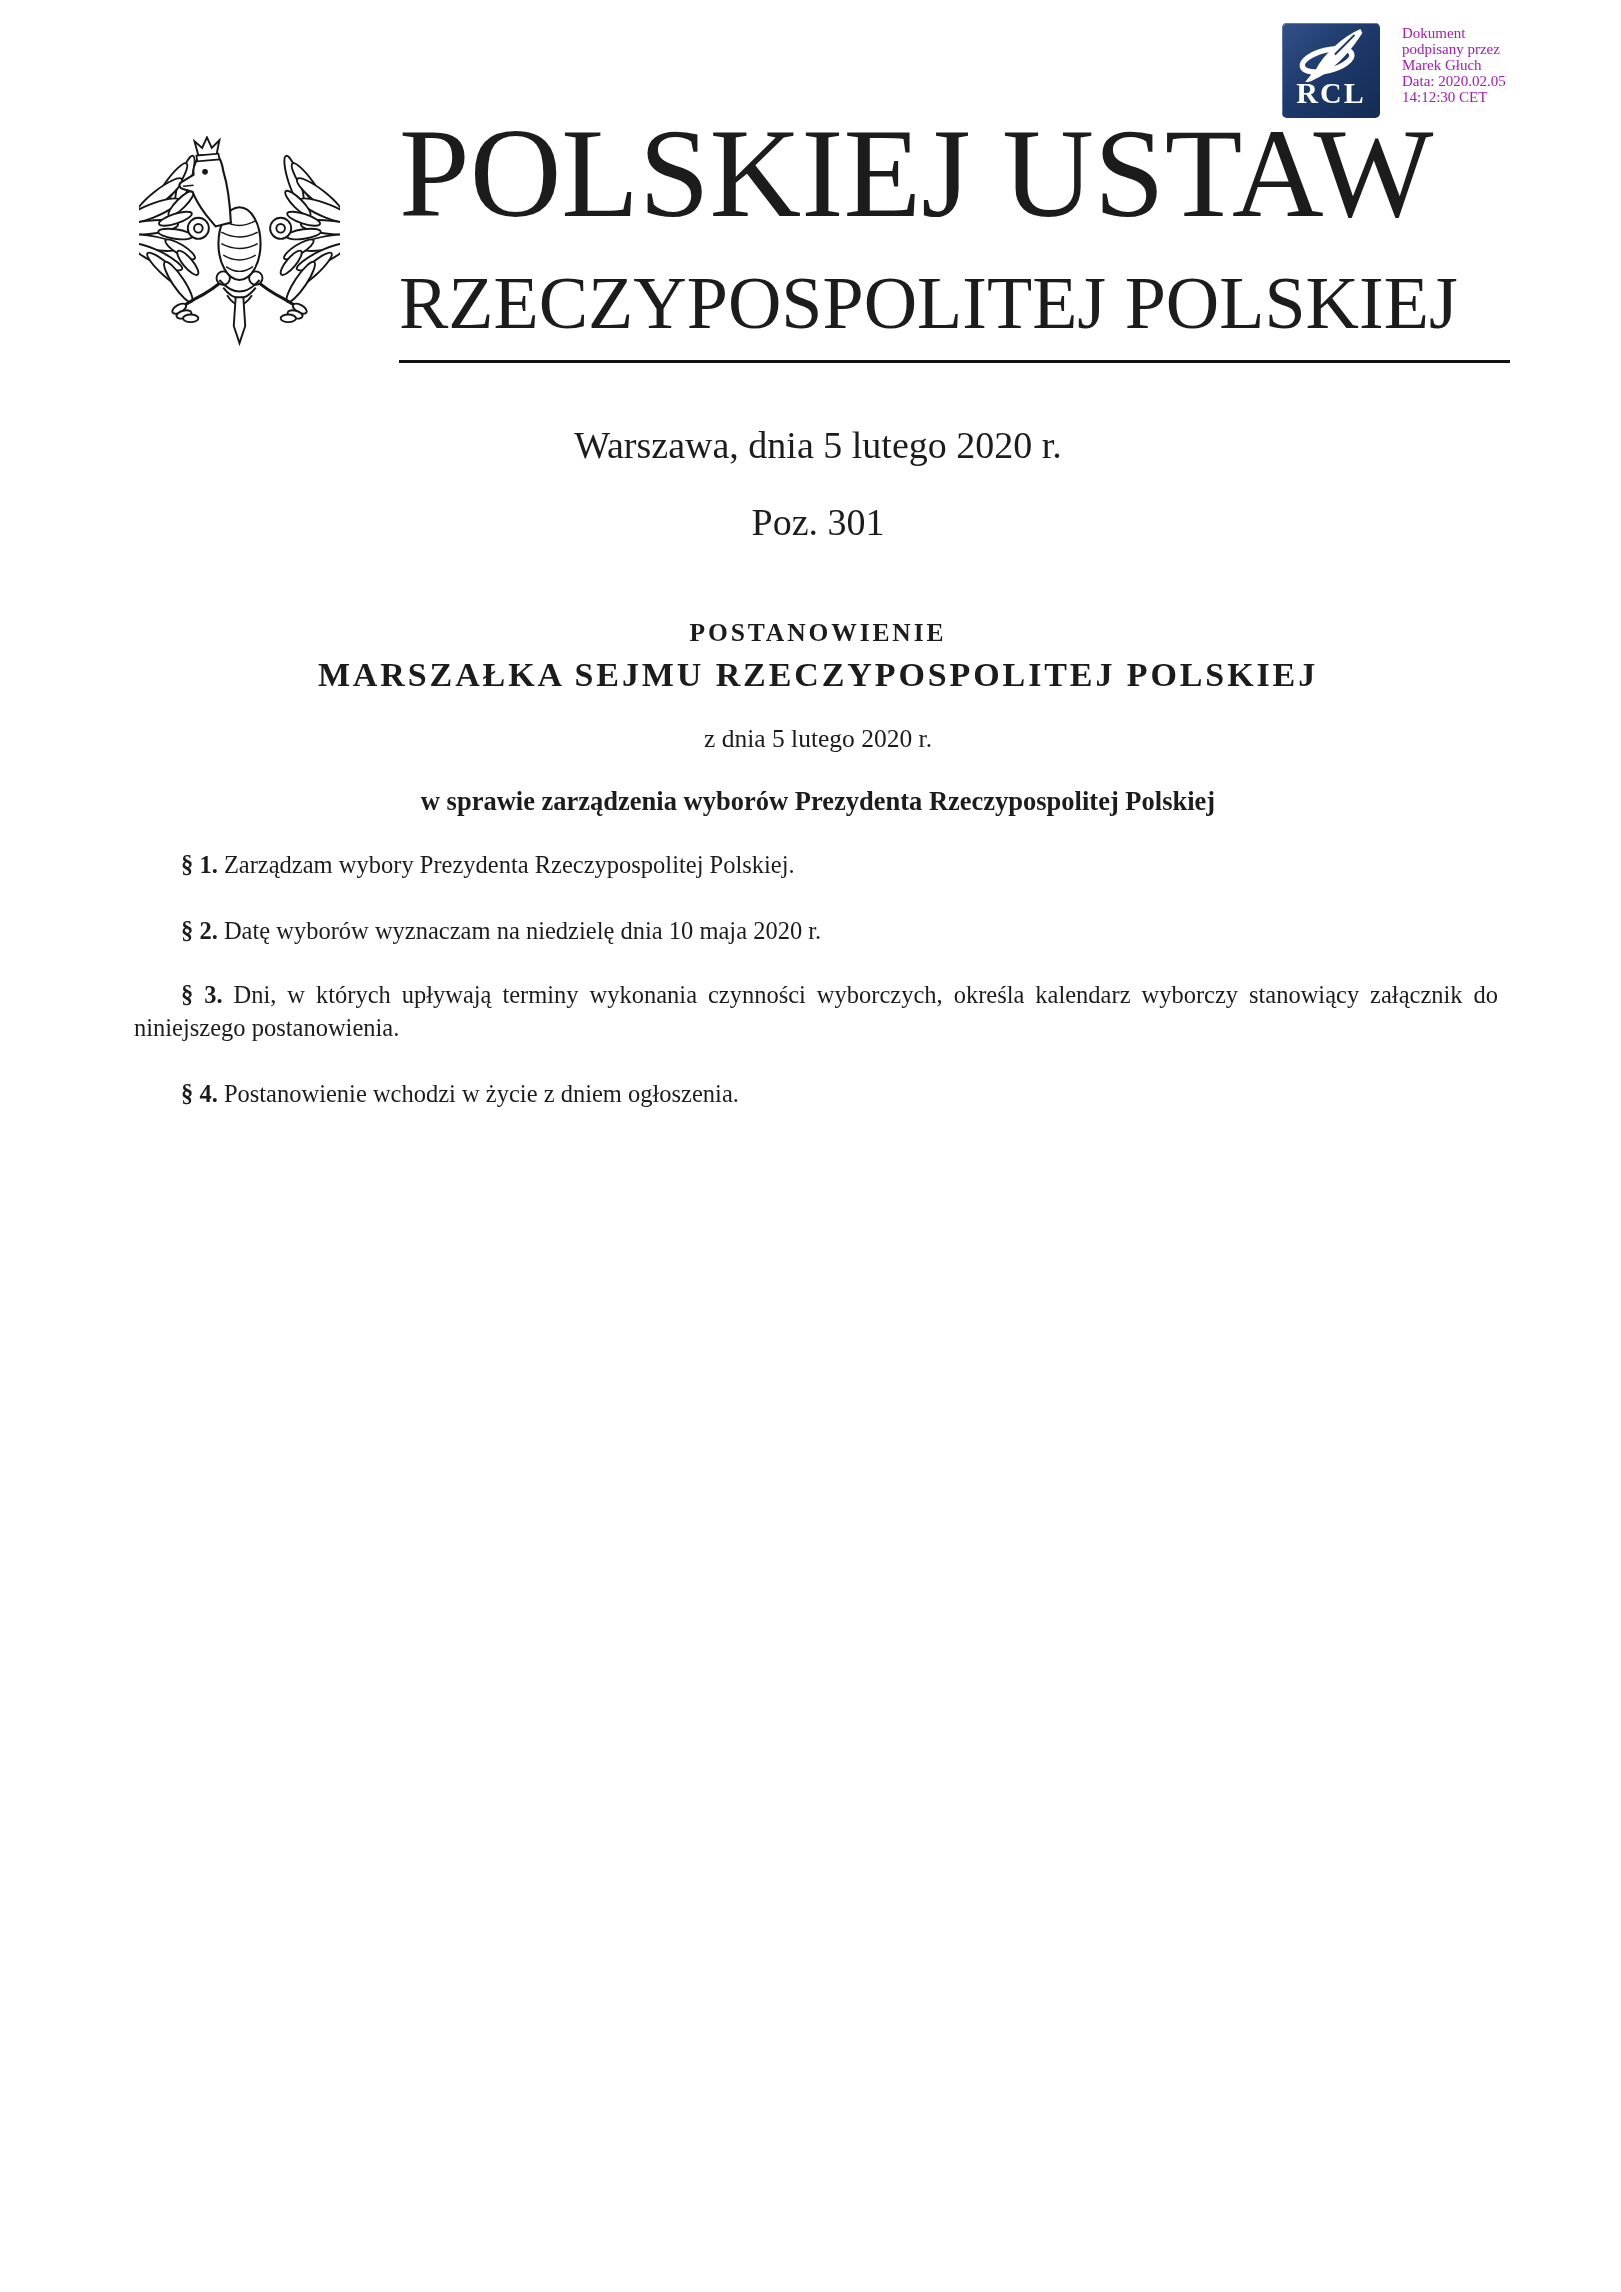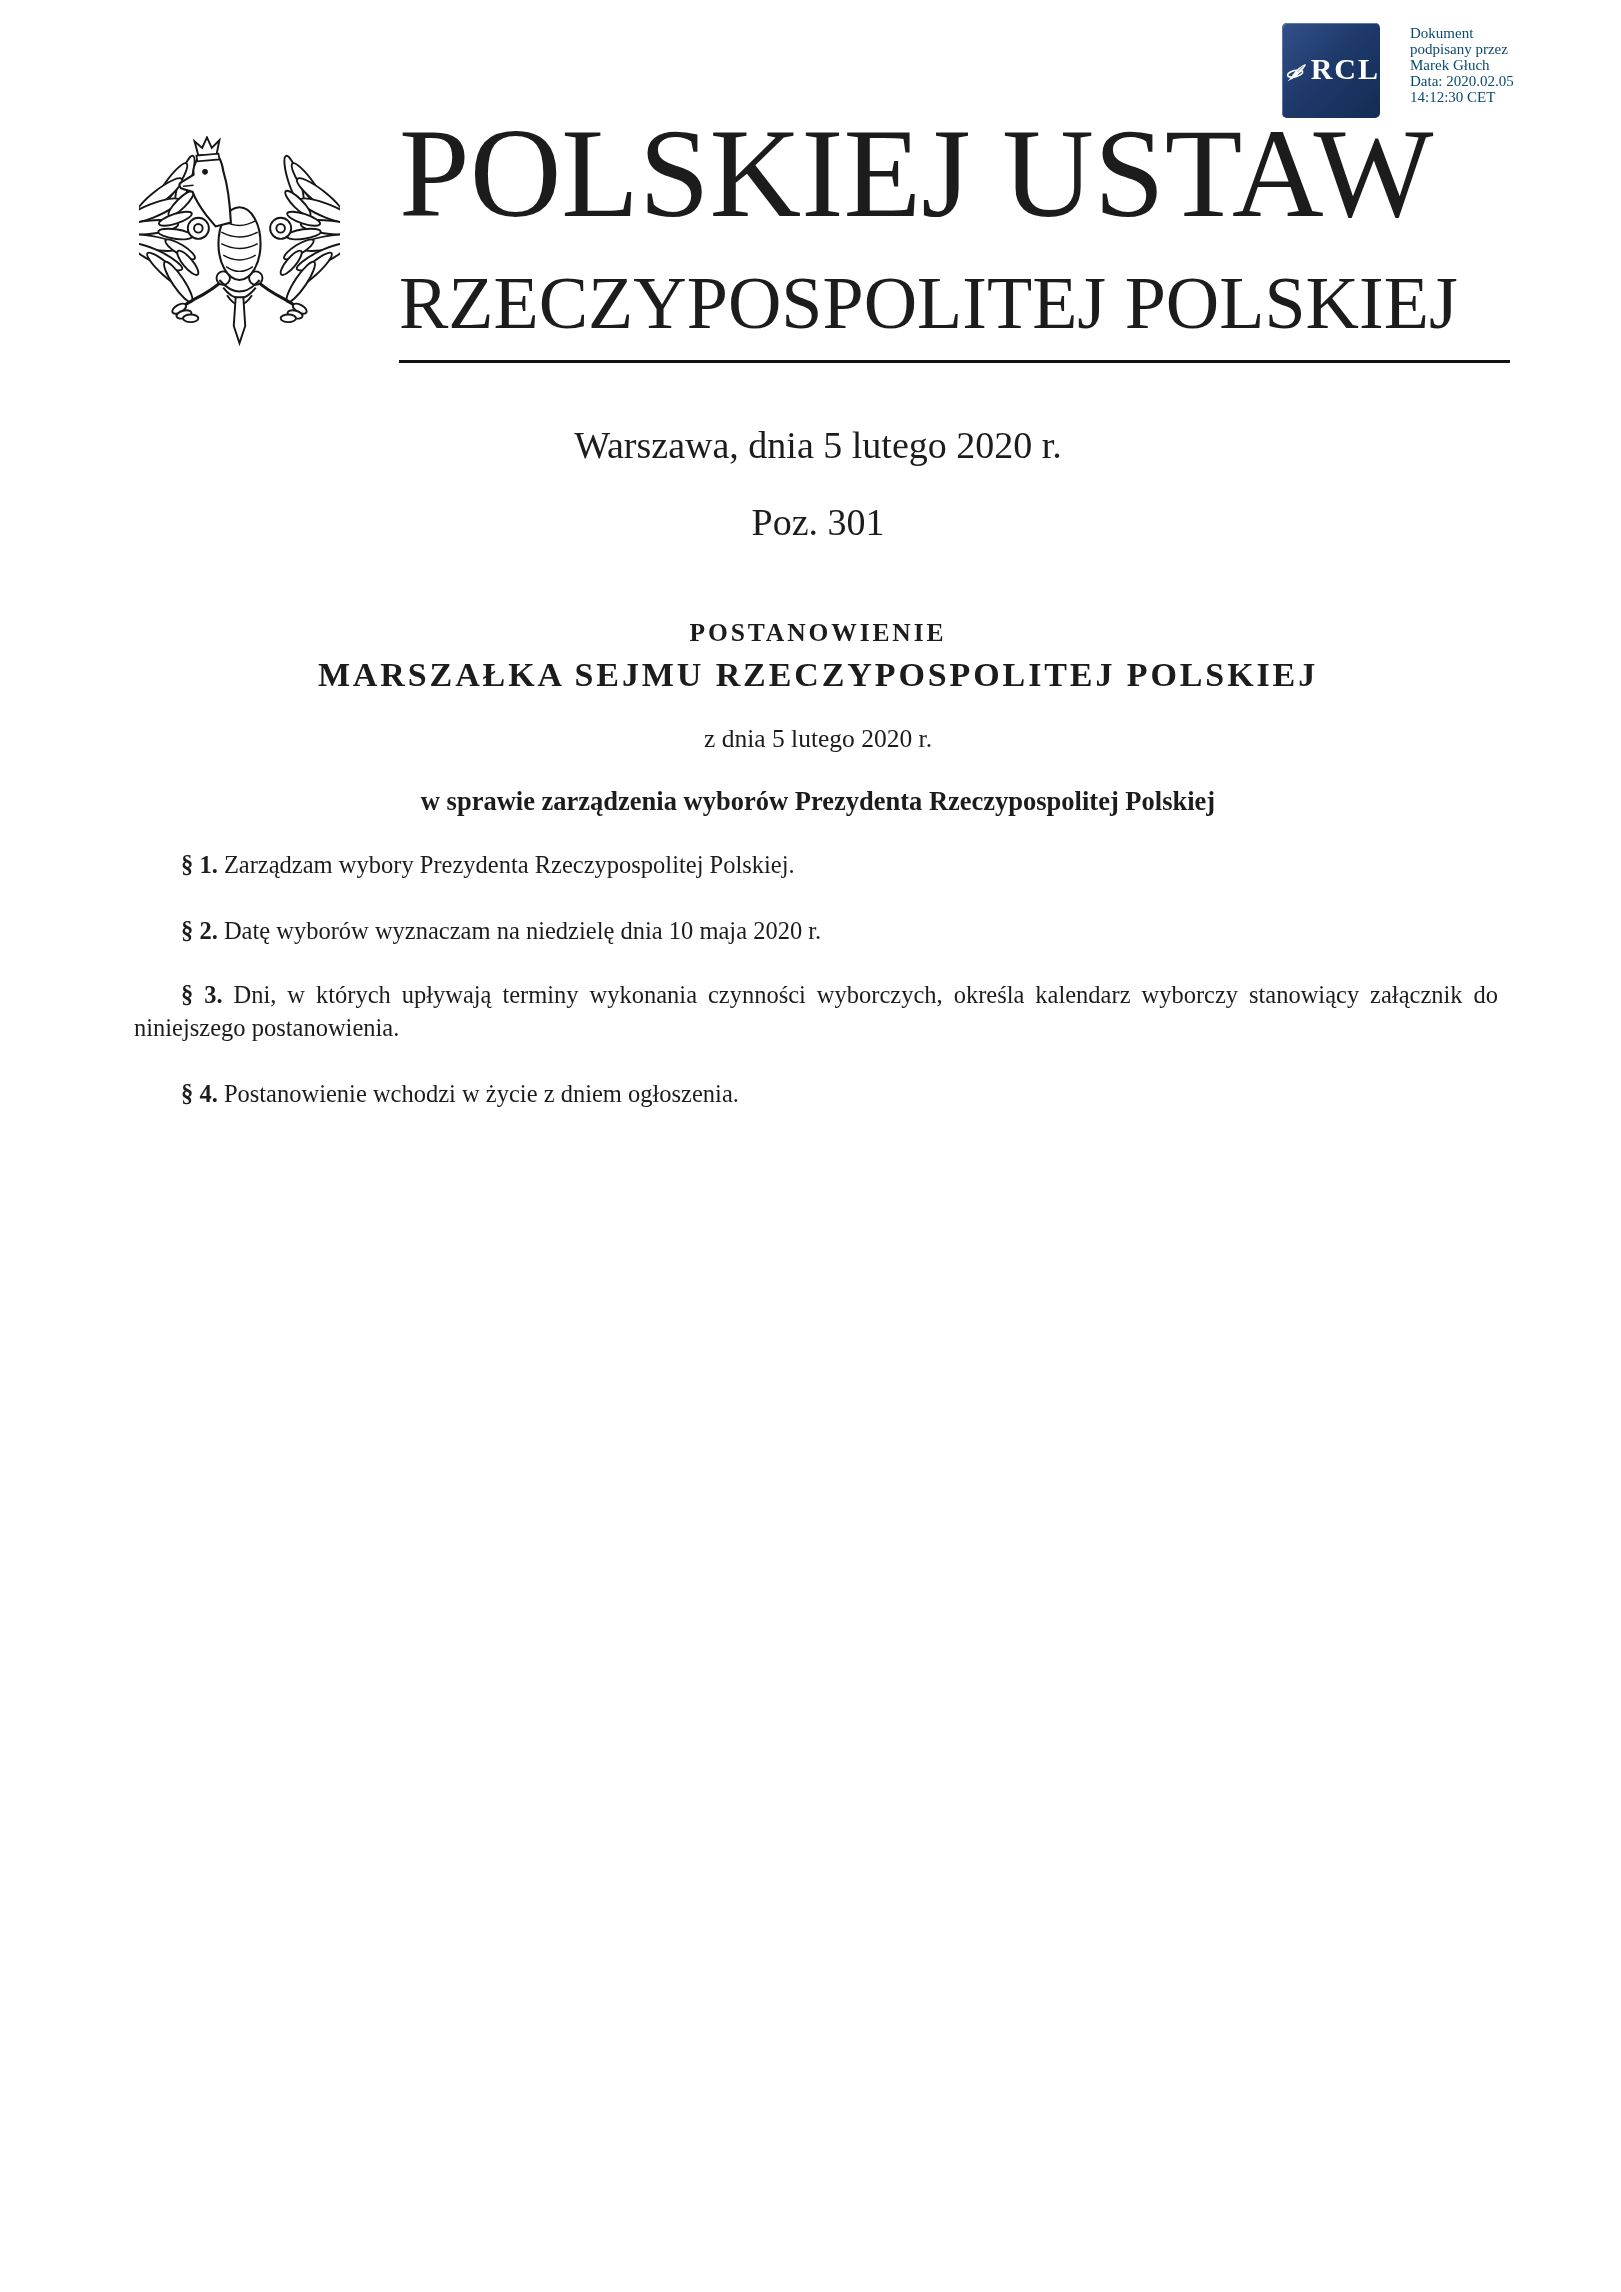--- a/index.html
+++ b/index.html
@@ -11,28 +11,28 @@
     font-family:"Liberation Serif", serif;
     color:#1c1c1c;
     overflow:hidden;
   }
   
   .stamp{position:absolute;left:1282px;top:22.5px;display:flex;align-items:flex-start;}
   .stamp-logo{
     width:98px;height:95px;border-radius:4.9px;
     background:linear-gradient(135deg,#33518a 0%,#1e3a6b 45%,#142c55 100%);
     box-shadow:inset 1px 1px 0 #5a77ab;
-    display:flex;flex-direction:row;align-items:center;justify-content:flex-start;
+    display:flex;flex-direction:column;align-items:center;justify-content:flex-start;
   }
   .stamp-logo svg{display:block;margin-top:2px;}
   .stamp-logo-text{
     color:#ffffff;font-weight:bold;font-size:30px;line-height:29px;
     letter-spacing:2px;margin-top:-3.9px;
   }
-  .stamp-text{margin-left:30px;padding-top:2px;font-size:15px;line-height:16px;color:#0c4a6e;}
+  .stamp-text{margin-left:22px;padding-top:2px;font-size:15px;line-height:16px;color:#a21caf;}
   .stamp-text div{white-space:nowrap;}
 
   
   .header{display:flex;align-items:flex-start;margin:110px 0 0 139px;}
   .emblem{margin-top:25.5px;flex:0 0 auto;}
   .masthead{margin-left:59px;width:1111px;}
   .mh-line1{font-size:127px;line-height:127px;white-space:nowrap;letter-spacing:0;}
   .mh-line2{font-size:74px;line-height:74px;white-space:nowrap;margin-top:29px;}
   .mh-rule{height:3.9px;background:#111;margin-top:19.6px;width:1111px;}
 

